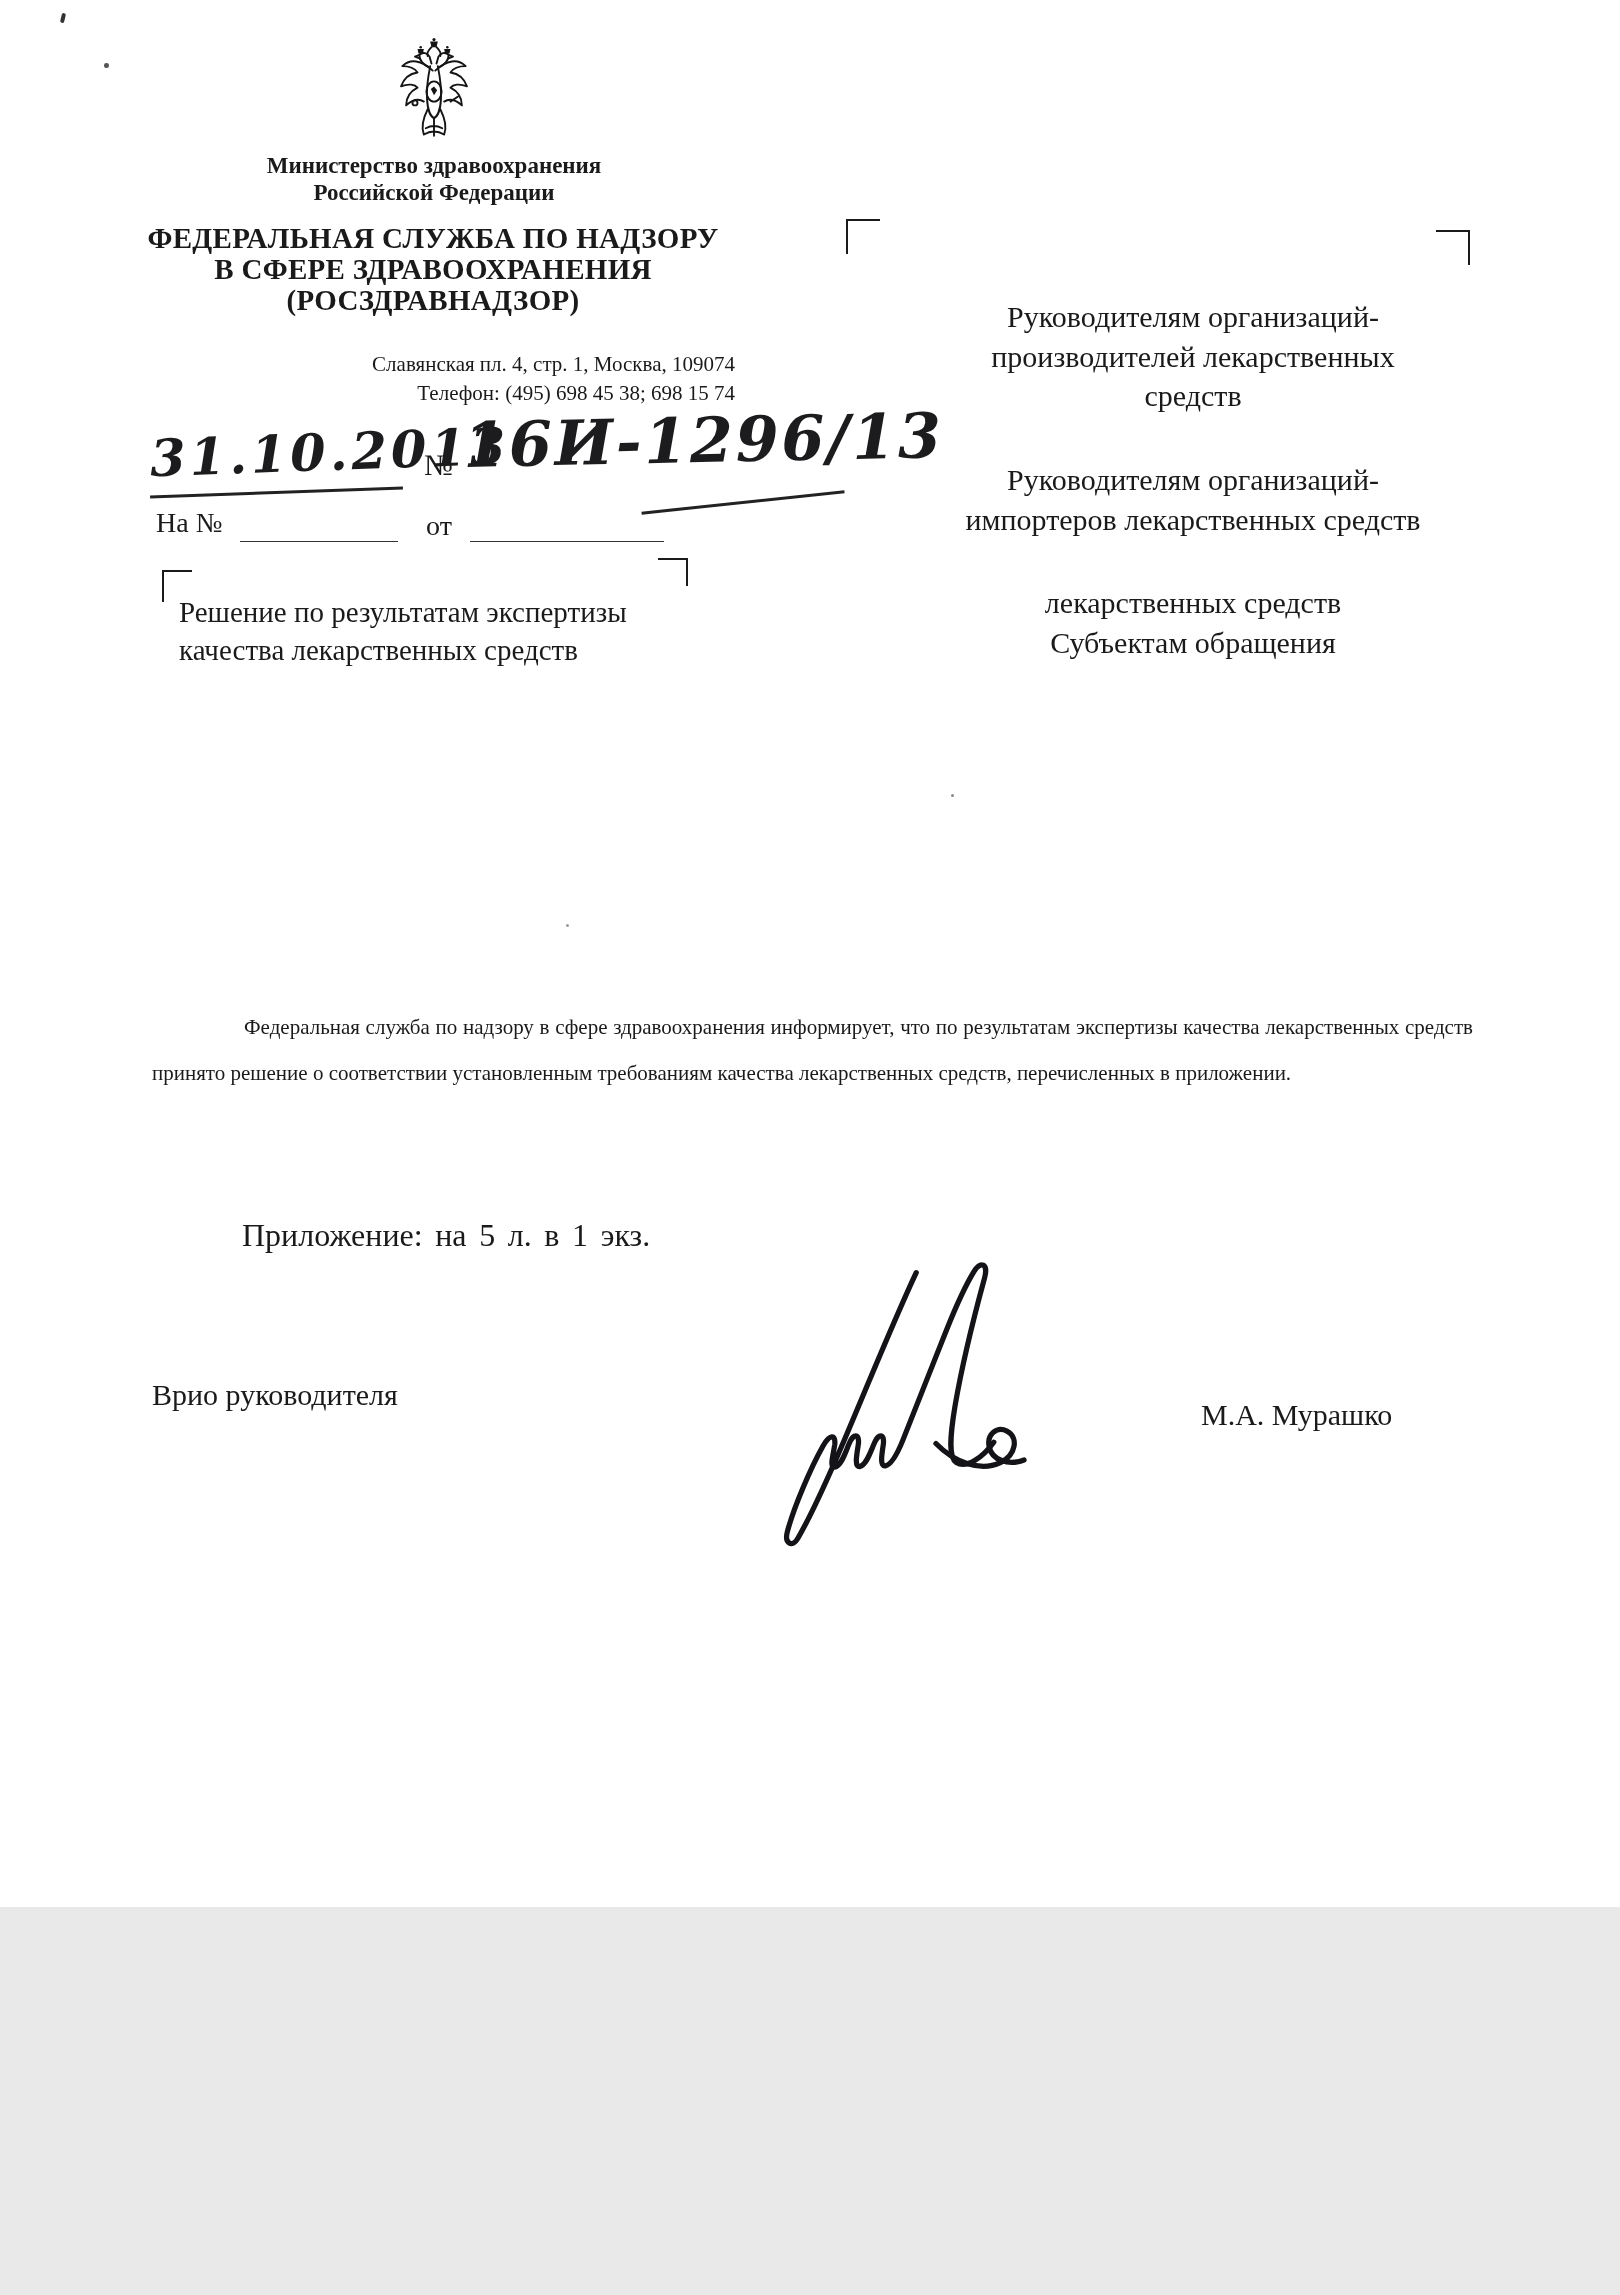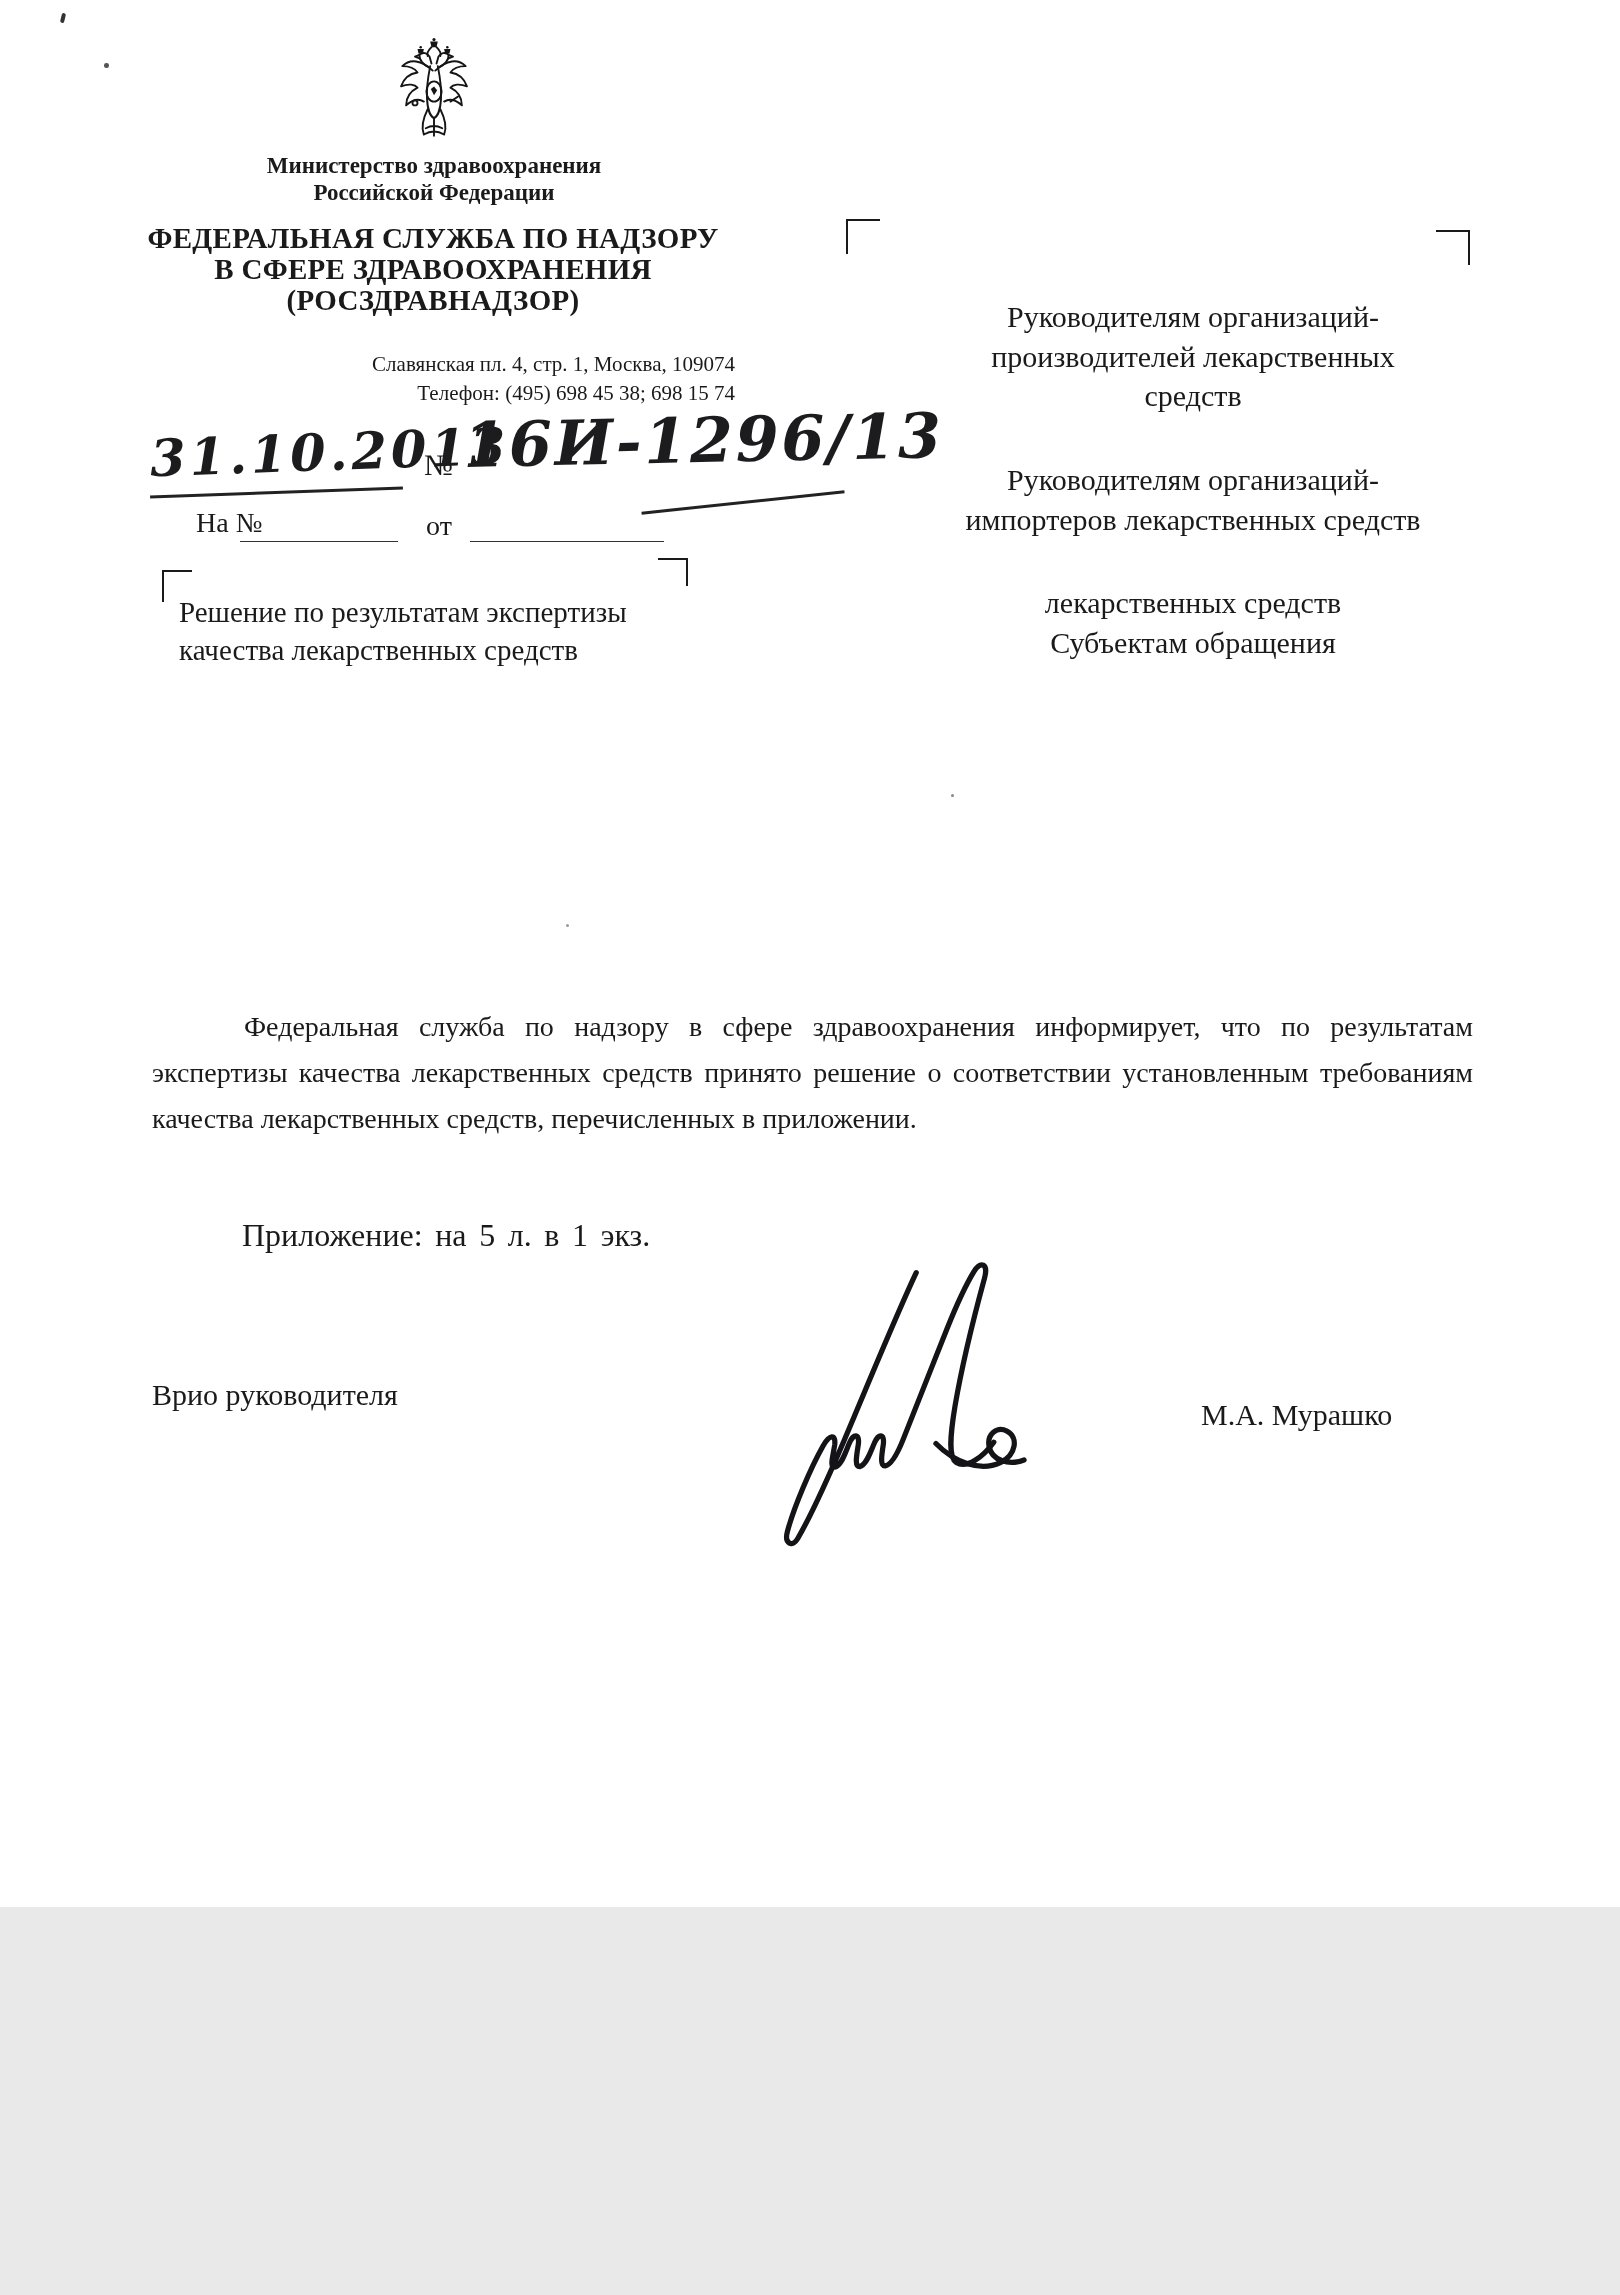--- a/index.html
+++ b/index.html
@@ -27,21 +27,21 @@
   .form-line{background:#333;height:1.3px;}
 
   .corner{border:0 solid #1a1a1a;}
   .corner.tl{border-top-width:2px;border-left-width:2px;}
   .corner.tr{border-top-width:2px;border-right-width:2px;}
 
   .subject{left:179px;top:593px;width:499px;font-size:29px;line-height:1.32;}
 
   .addressee{left:930px;width:526px;font-size:30px;line-height:1.32;text-align:center;}
 
-  .body-par{left:152px;top:1004px;width:1321px;font-size:28px;line-height:46px;text-align:justify;text-indent:92px;}
+  .body-par{left:152px;top:1004px;width:1321px;font-size:21px;line-height:46px;text-align:justify;text-indent:92px;}
   .attachment{left:242px;top:1217px;font-size:32px;word-spacing:4.6px;white-space:nowrap;}
 
   .sig-pos{left:152px;top:1378px;font-size:30px;white-space:nowrap;}
   .sig-name{left:1201px;top:1398px;font-size:30px;white-space:nowrap;}
   .sig-svg{left:719px;top:1245px;width:355px;height:309px;}
 
   .footer{left:129px;top:1966px;font-size:22px;line-height:1.42;}
 
   .speck{background:#555;border-radius:50%;}
   .bottom-line{left:159px;top:2285px;width:1461px;height:3.3px;background:#000;}
@@ -106,21 +106,21 @@
     <div>Славянская пл. 4, стр. 1, Москва, 109074</div>
     <div>Телефон: (495) 698 45 38; 698 15 74</div>
   </div>
 
   <div class="abs hw hw-date">31.10.2013</div>
   <div class="abs no-sign">№</div>
   <div class="abs hw hw-number">16И-1296/13</div>
   <div class="abs hw-line" style="left:150px;top:491px;width:253px;transform:rotate(-2deg);"></div>
   <div class="abs hw-line" style="left:641px;top:501px;width:204px;transform:rotate(-6deg);"></div>
 
-  <div class="abs form-label" style="left:156px;top:507px;margin-left:40px;">На №</div>
+  <div class="abs form-label" style="left:156px;top:507px;">На №</div>
   <div class="abs form-line" style="left:240px;top:541px;width:158px;"></div>
   <div class="abs form-label" style="left:426px;top:510px;">от</div>
   <div class="abs form-line" style="left:470px;top:541px;width:194px;"></div>
 
   <div class="abs corner tl" style="left:846px;top:219px;width:32px;height:33px;"></div>
   <div class="abs corner tr" style="left:1436px;top:230px;width:32px;height:33px;"></div>
 
   <div class="abs corner tl" style="left:162px;top:570px;width:28px;height:30px;"></div>
   <div class="abs corner tr" style="left:658px;top:558px;width:28px;height:26px;"></div>
 

